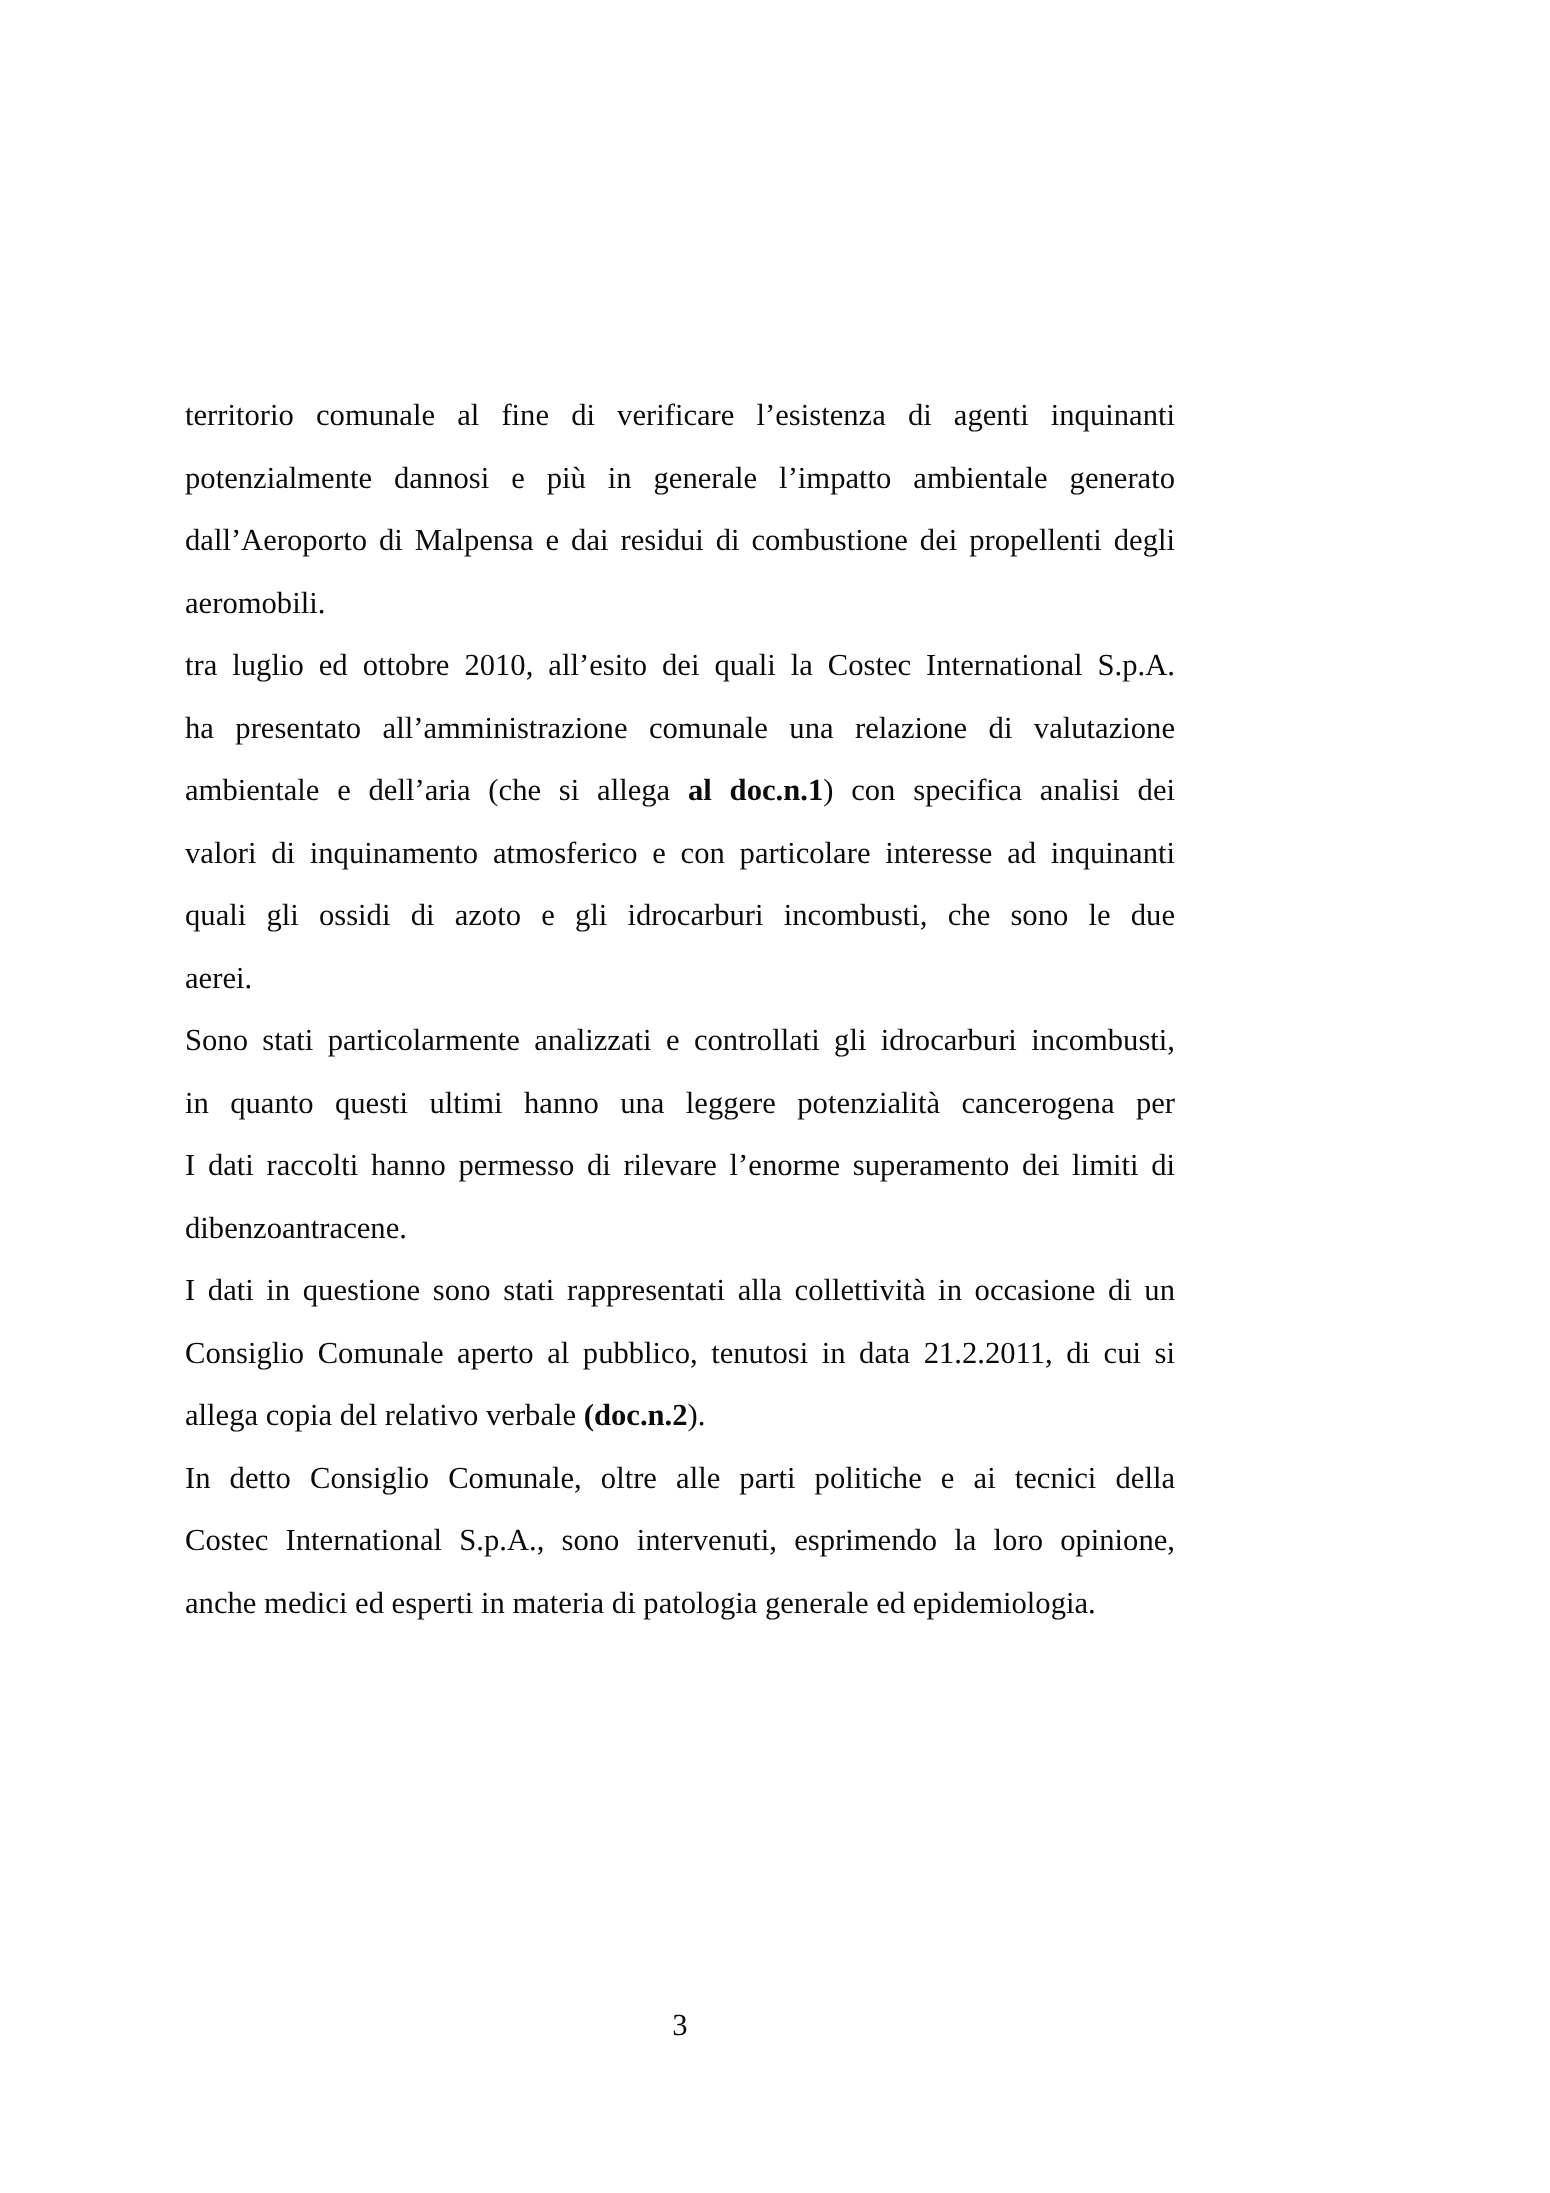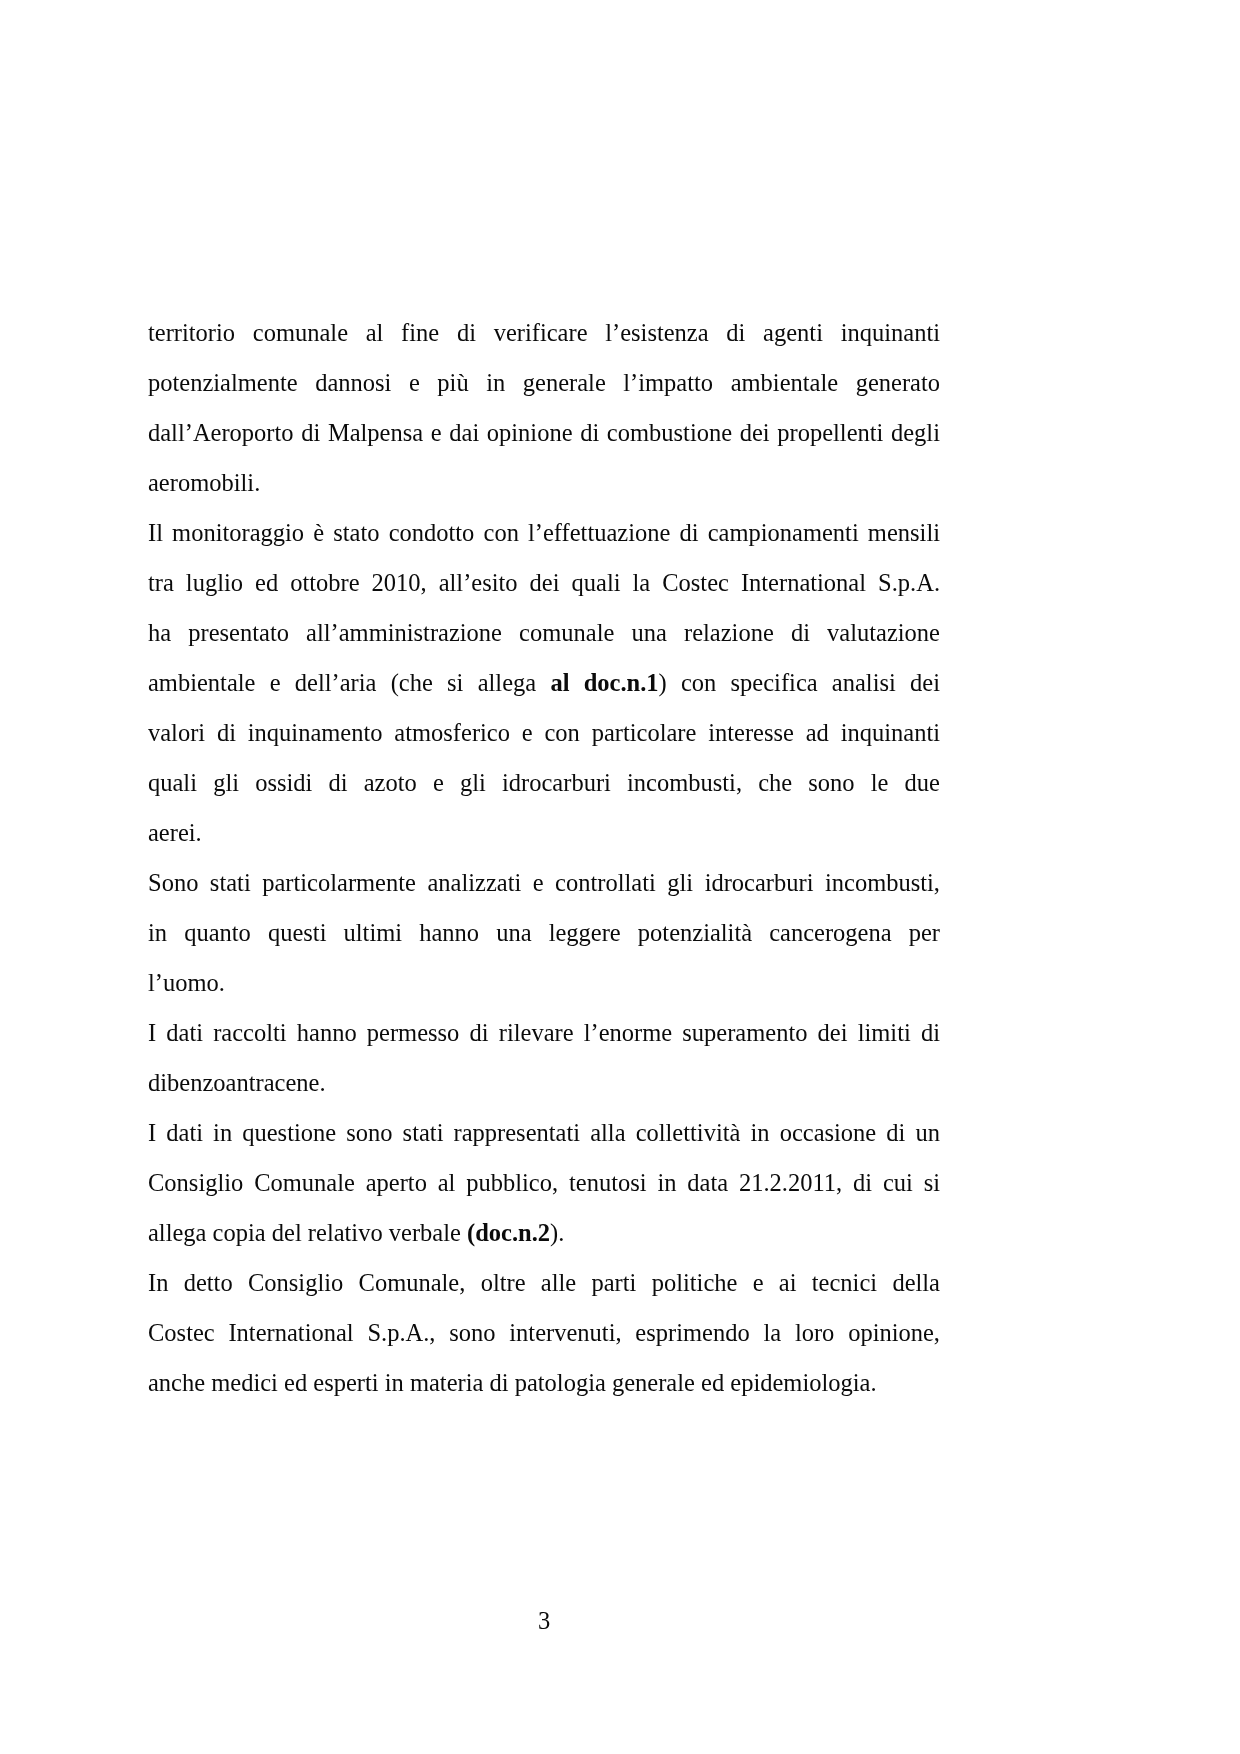--- a/index.html
+++ b/index.html
@@ -47,38 +47,36 @@
 </head>
 <body>
 
 <div class="sheet">
 
   <div class="text-block">
 
     <div class="para">
       <div class="ln">territorio comunale al fine di verificare l’esistenza di agenti inquinanti</div>
       <div class="ln">potenzialmente dannosi e più in generale l’impatto ambientale generato</div>
-      <div class="ln">dall’Aeroporto di Malpensa e dai opinione di combustione dei propellenti degli</div>
+      <div class="ln">dall’Aeroporto di Malpensa e dai residui di combustione dei propellenti degli</div>
       <div class="ln end">aeromobili.</div>
     </div>
 
     <div class="para">
-      <div class="ln">Il monitoraggio è stato condotto con l’effettuazione di campionamenti mensili</div>
       <div class="ln">tra luglio ed ottobre 2010, all’esito dei quali la Costec International S.p.A.</div>
       <div class="ln">ha presentato all’amministrazione comunale una relazione di valutazione</div>
       <div class="ln"><span>ambientale e dell’aria (che si allega </span><span class="ref">al doc.n.1</span><span>) con specifica analisi dei</span></div>
       <div class="ln">valori di inquinamento atmosferico e con particolare interesse ad inquinanti</div>
       <div class="ln">quali gli ossidi di azoto e gli idrocarburi incombusti, che sono le due</div>
       <div class="ln end">aerei.</div>
     </div>
 
     <div class="para">
       <div class="ln">Sono stati particolarmente analizzati e controllati gli idrocarburi incombusti,</div>
       <div class="ln">in quanto questi ultimi hanno una leggere potenzialità cancerogena per</div>
-      <div class="ln end">l’uomo.</div>
     </div>
 
     <div class="para">
       <div class="ln">I dati raccolti hanno permesso di rilevare l’enorme superamento dei limiti di</div>
       <div class="ln end">dibenzoantracene.</div>
     </div>
 
     <div class="para">
       <div class="ln">I dati in questione sono stati rappresentati alla collettività in occasione di un</div>
       <div class="ln">Consiglio Comunale aperto al pubblico, tenutosi in data 21.2.2011, di cui si</div>

